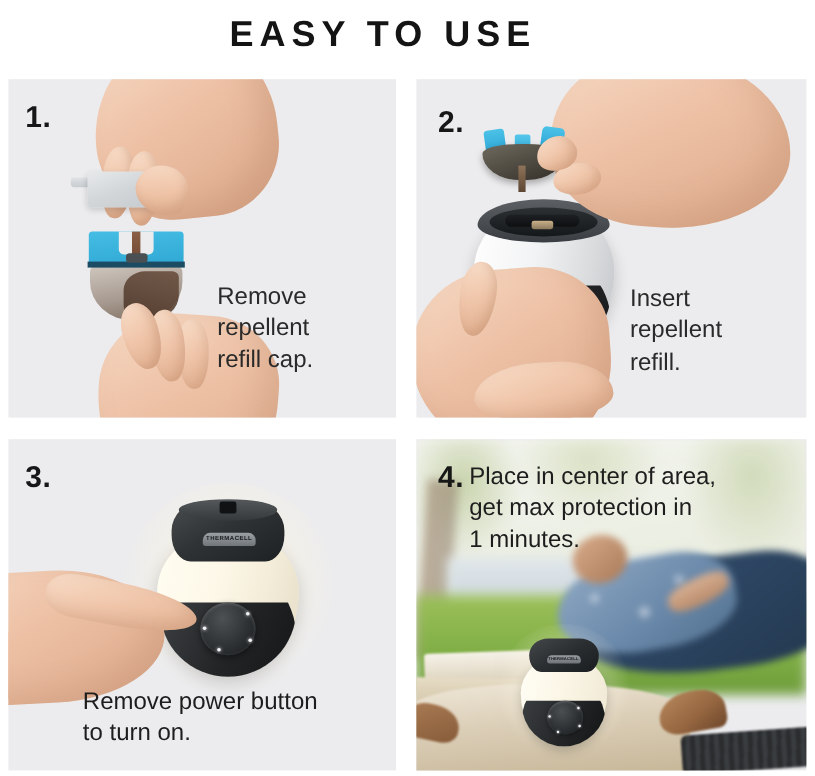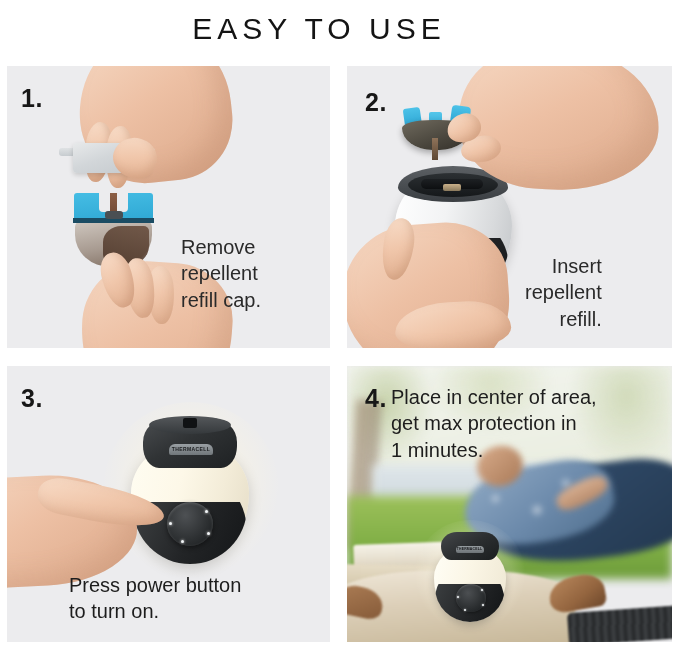--- a/index.html
+++ b/index.html
@@ -8,21 +8,21 @@
     background:#ffffff;
     font-family:"Liberation Sans","DejaVu Sans",sans-serif;
     overflow:hidden;
   }
   .page{ position:relative; width:679px; height:647px; background:#fff; }
 
   
   .title{
     position:absolute; left:0; top:0; width:638px; height:58px;
     display:flex; align-items:center; justify-content:center;
-    font-size:30px; font-weight:normal; letter-spacing:5px;
+    font-size:30px; font-weight:bold; letter-spacing:5px;
     color:#141414;
     text-align:right;
   }
 
   
   .panel{
     position:absolute;
     background:#ececee;
     overflow:hidden;
   }
@@ -112,21 +112,21 @@
   }
   #p1-bf1{ left:96px;  top:186px; width:30px; height:56px; transform:rotate(-16deg);
     box-shadow:inset -4px -3px 8px rgba(186,134,104,.38); z-index:14;}
   #p1-bf2{ left:119px; top:192px; width:28px; height:60px; transform:rotate(-8deg);
     box-shadow:inset -4px -3px 8px rgba(186,134,104,.3); z-index:13;}
   #p1-bf3{ left:141px; top:200px; width:26px; height:58px; transform:rotate(-2deg);
     box-shadow:inset -4px -3px 8px rgba(186,134,104,.26); z-index:12;}
 
   
   #panel-2 .num{ left:18px; top:22px; }
-  #panel-2 .cap2{ left:178px; top:187px;text-align:right; }
+  #panel-2 .cap2{ left:178px; top:170px; }
 
   #p2-hand{
     position:absolute; left:-4px; top:158px; width:166px; height:150px;
     border-radius:46% 40% 40% 50%/50% 40% 52% 56%;
     transform:rotate(-4deg); z-index:14;
     box-shadow:inset -12px -12px 24px rgba(180,130,100,.26);
   }
   #p2-thumb{ position:absolute; left:36px; top:152px; width:30px; height:62px;
     border-radius:48%/40% 40% 58% 58%; transform:rotate(9deg); z-index:16;
     box-shadow:inset -4px -3px 8px rgba(186,134,104,.34);}
@@ -494,21 +494,21 @@
       <div class="led" id="p3-led2"></div>
       <div class="led" id="p3-led3"></div>
       <div class="led" id="p3-led4"></div>
     </div>
 
     <div id="p3-hand" class="skin-a"></div>
     <div id="p3-knuck" class="skin-a"></div>
     <div id="p3-index" class="skin-b"></div>
 
     <div class="step-num num">3.</div>
-    <div class="caption cap3 strong">Press power button
+    <div class="caption cap3 strong">Remove power button
 to turn on.</div>
   </div>
 
   <div class="panel" id="panel-4">
     <div id="p4-scene">
       <div id="p4-sky"></div>
       <div id="p4-trees"></div>
       <div id="p4-trunk"></div>
       <div id="p4-water"></div>
       <div id="p4-grass"></div>

